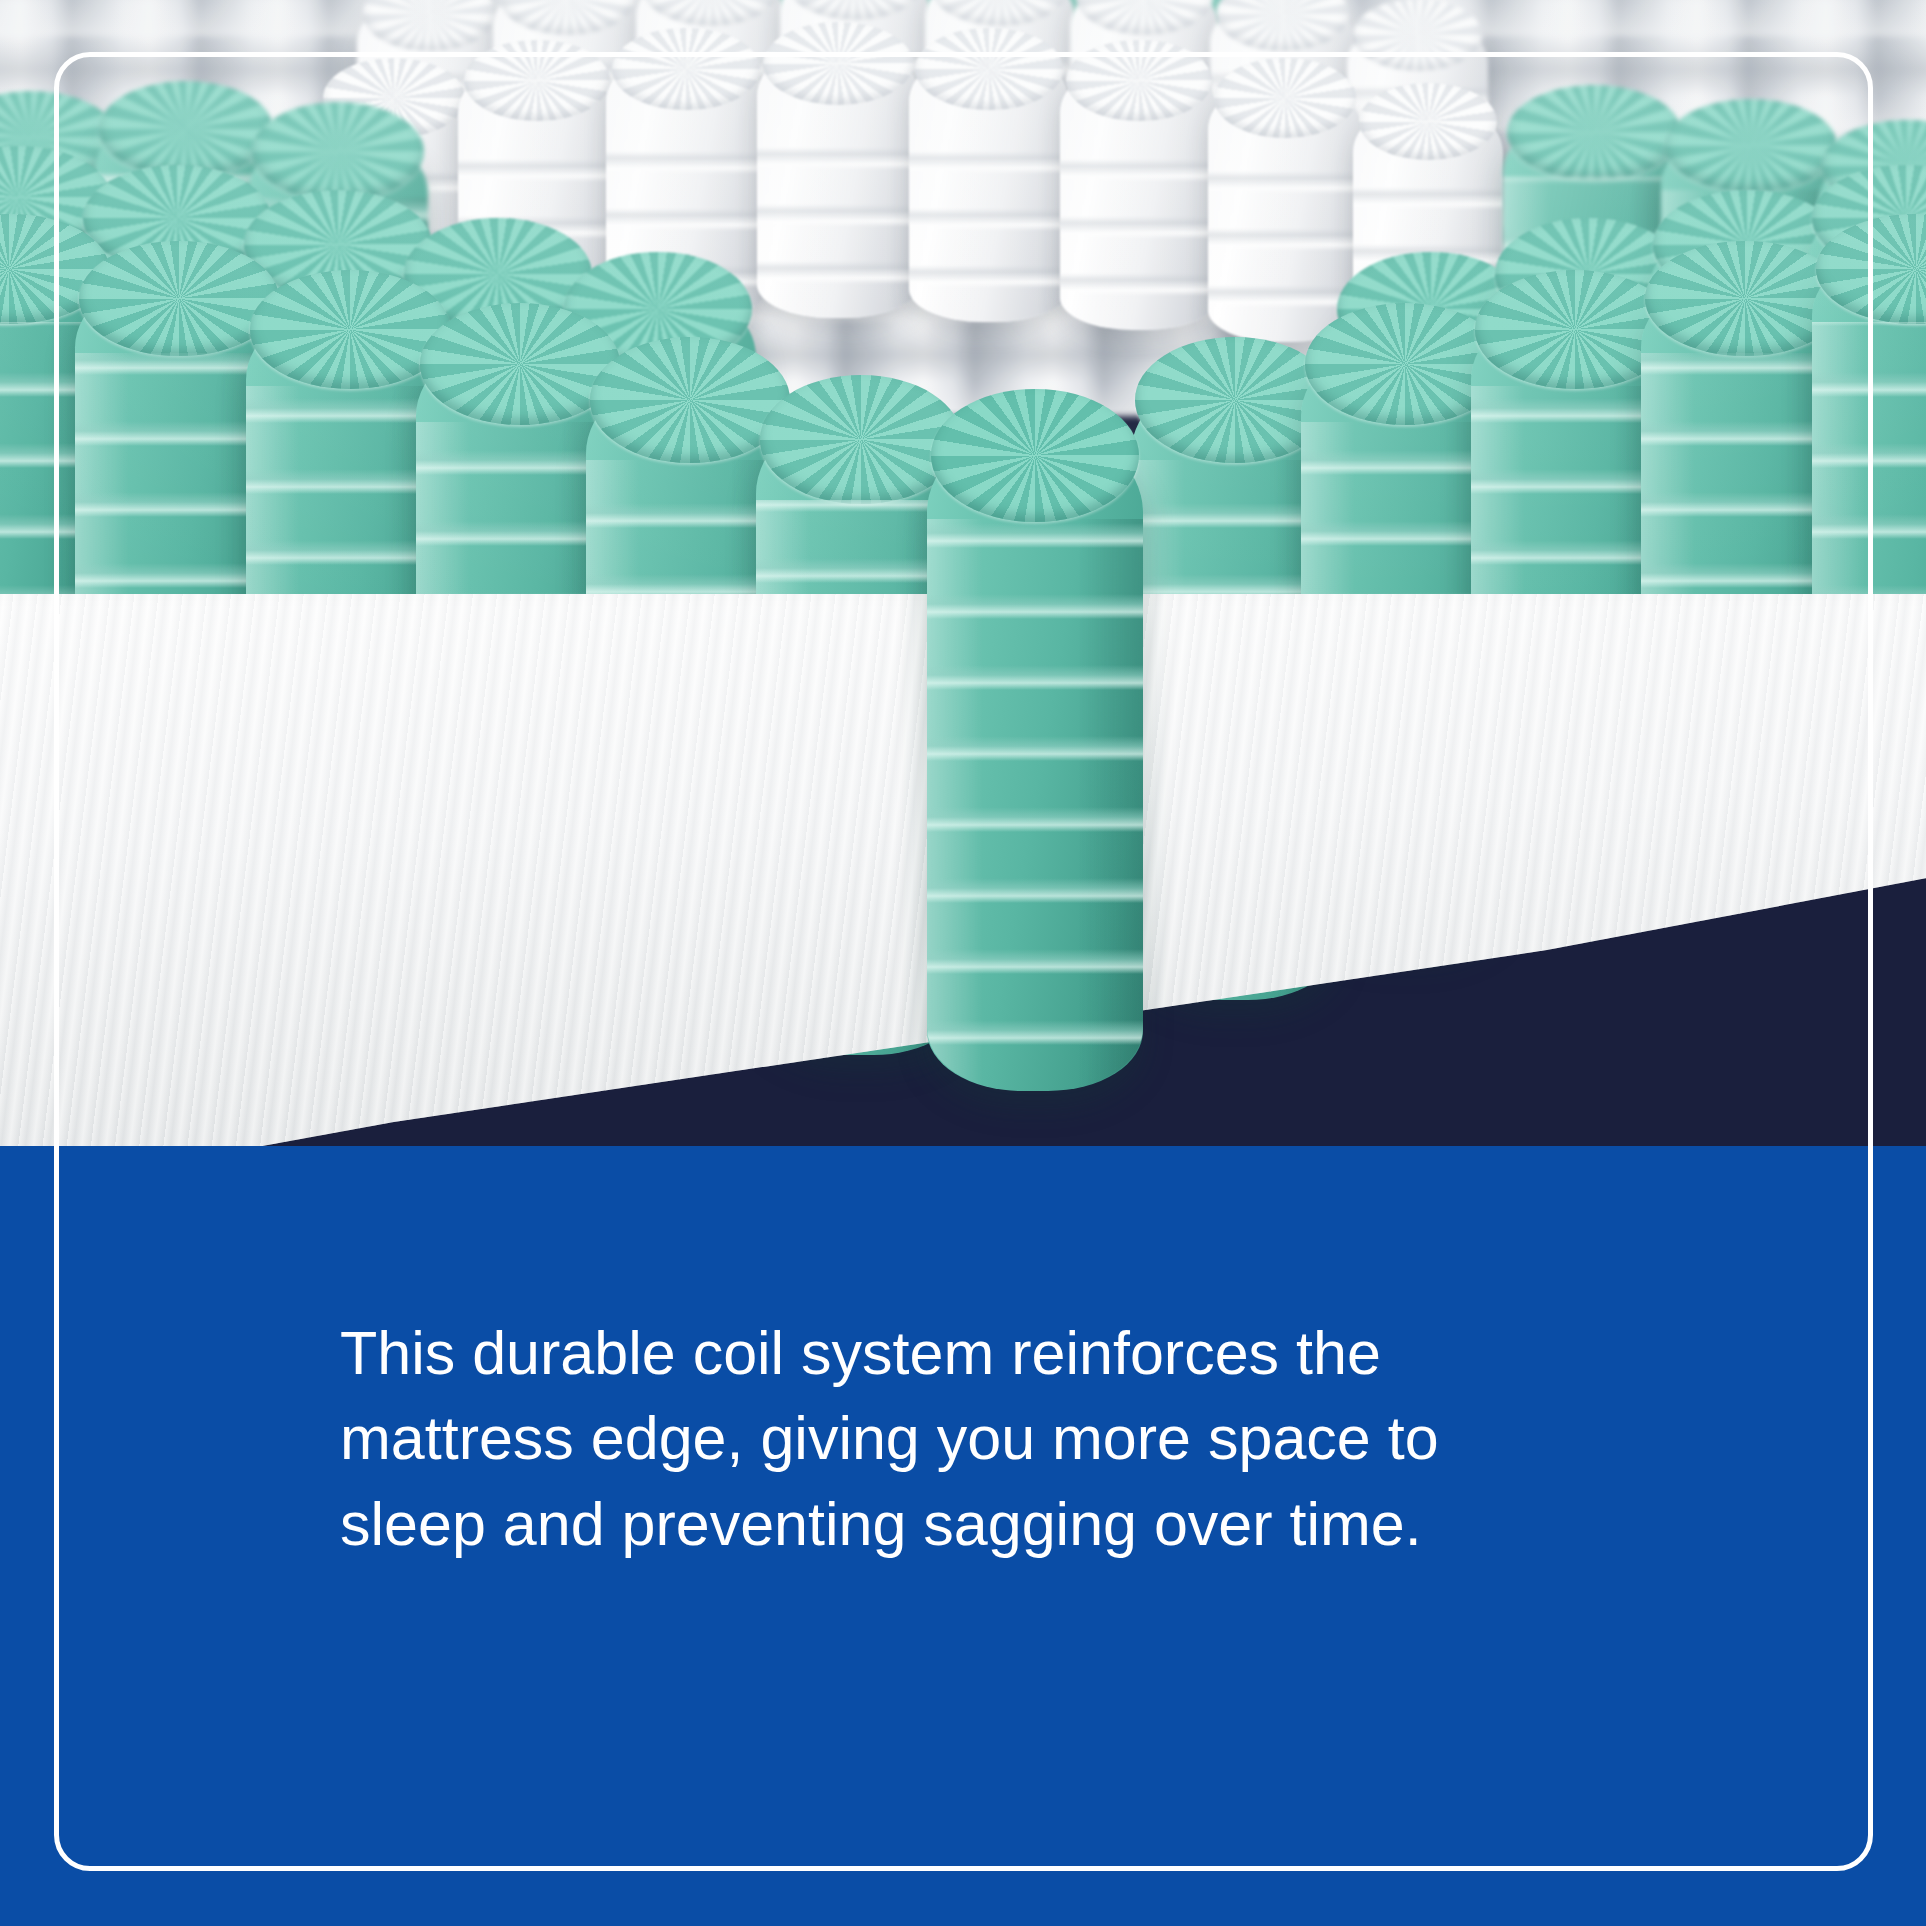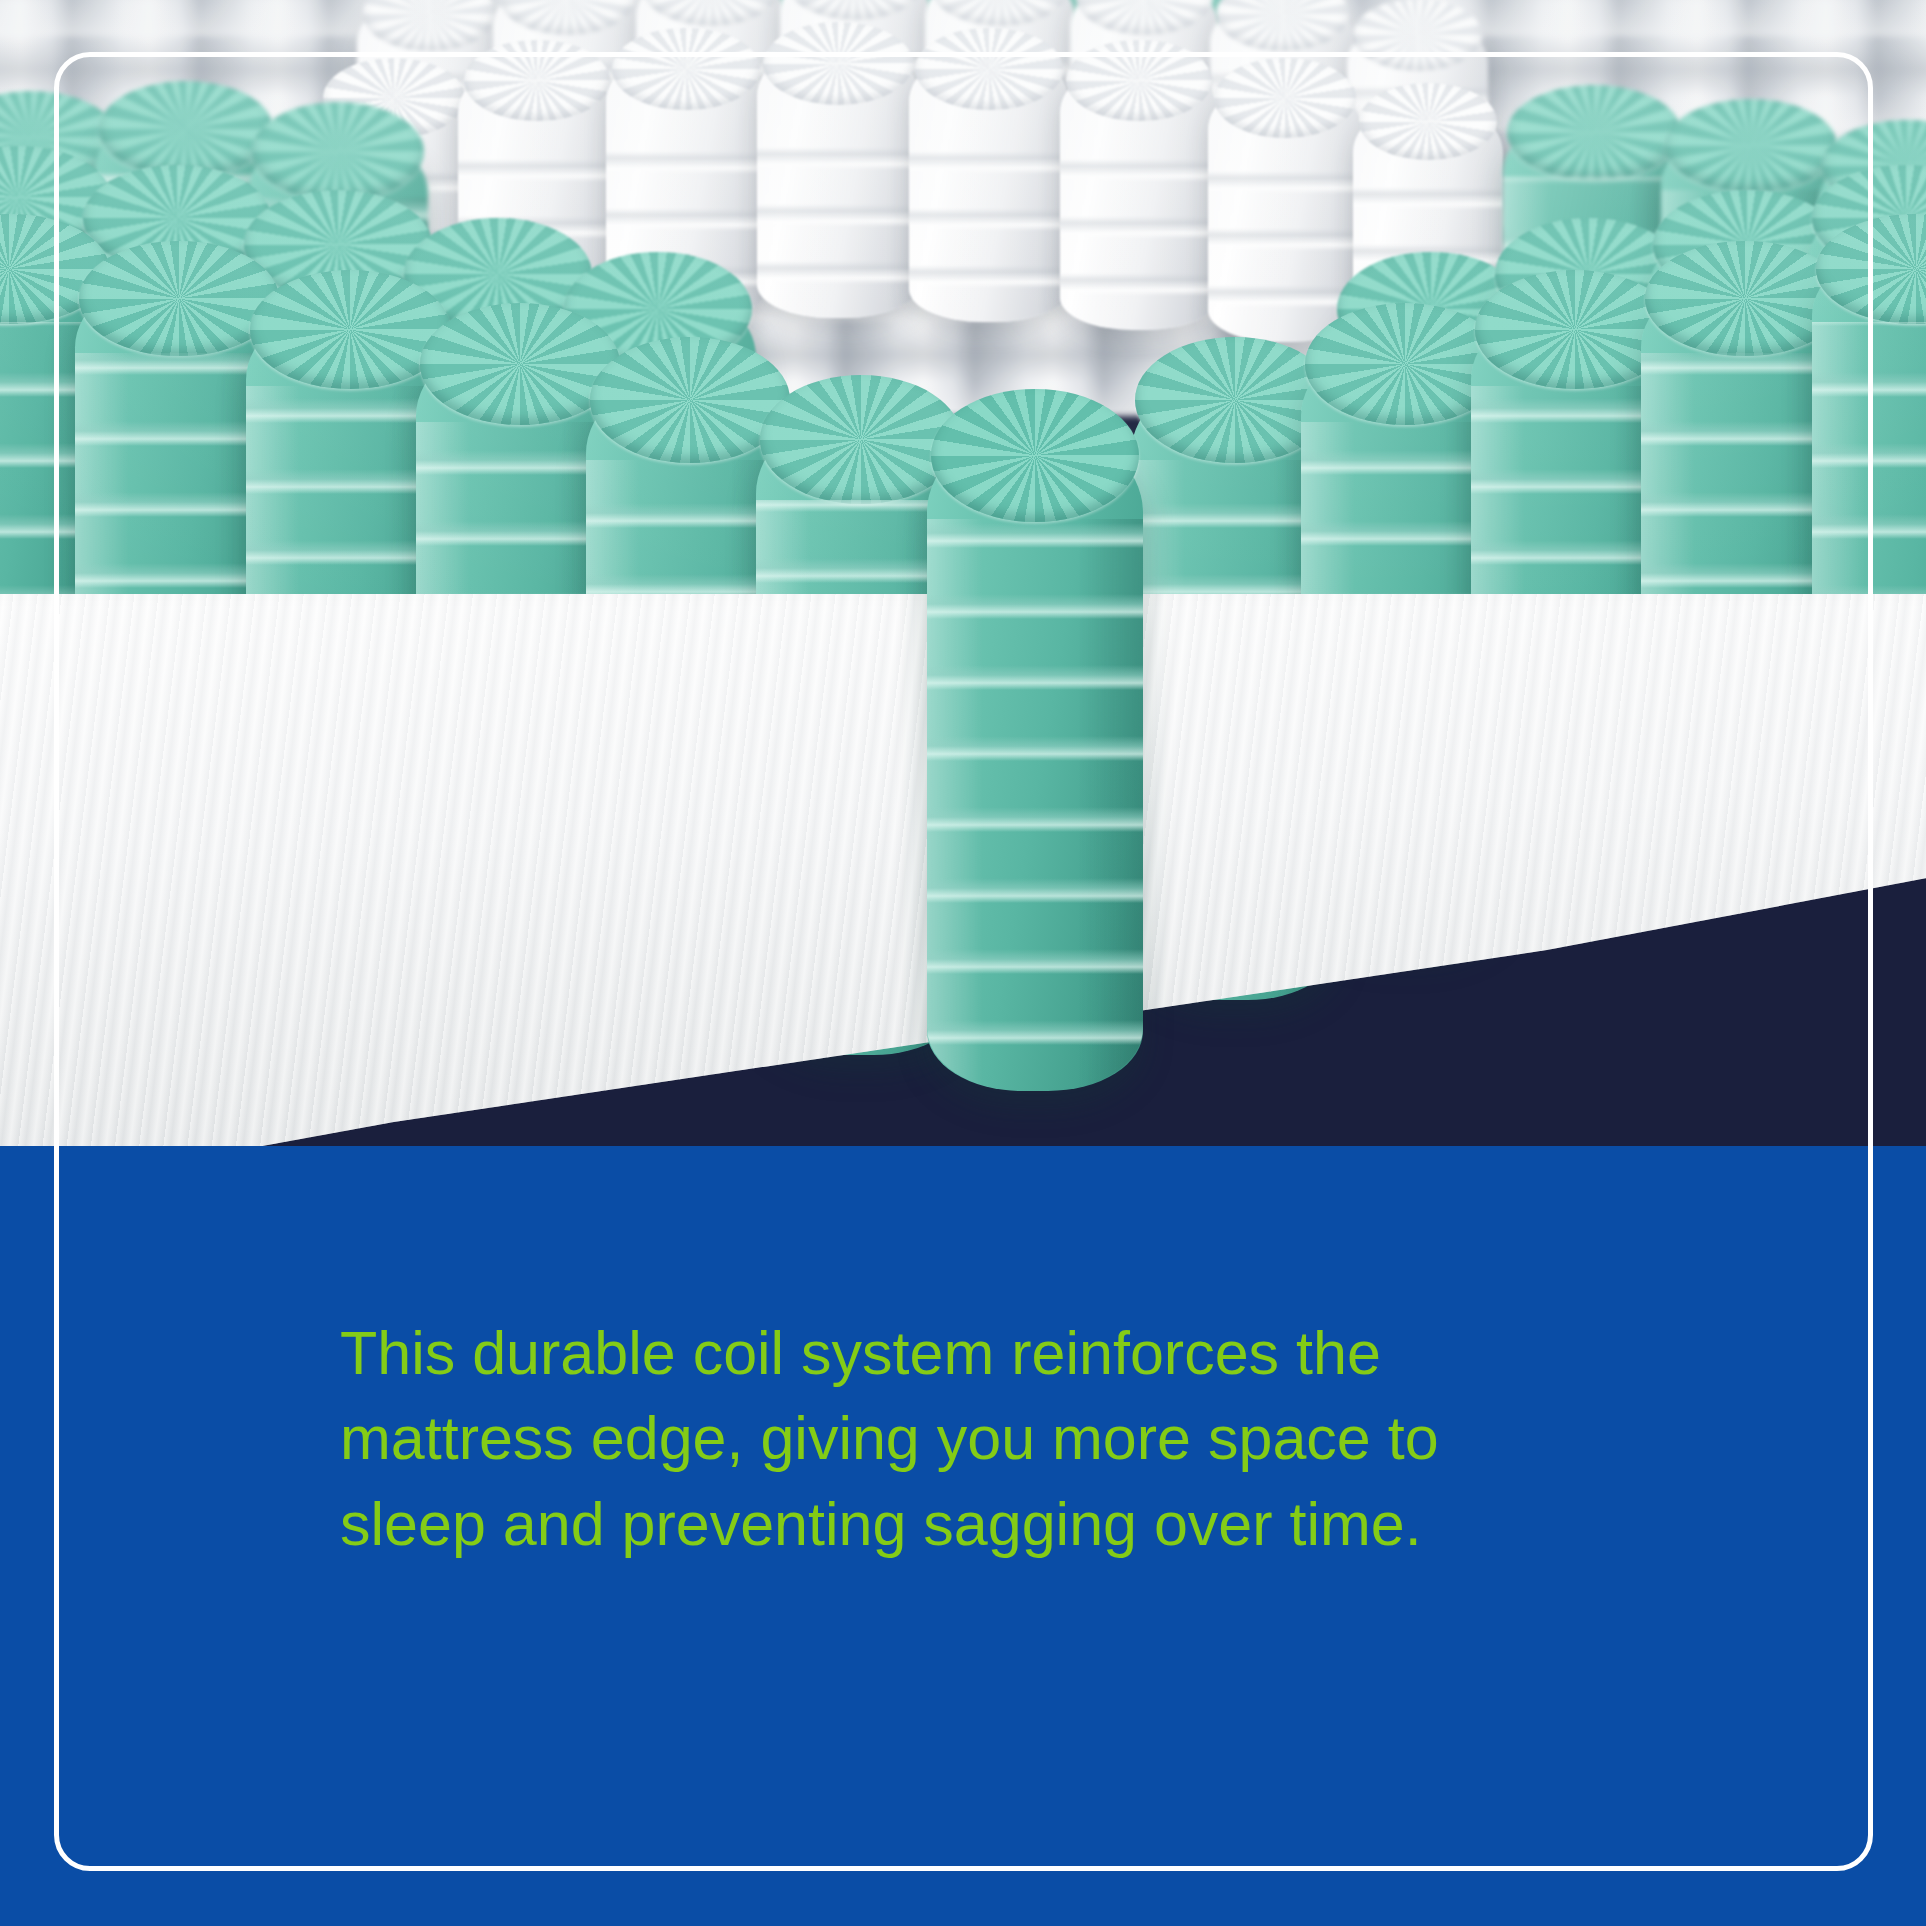--- a/index.html
+++ b/index.html
@@ -182,21 +182,21 @@
     white-space:nowrap;
   }
   .title .tm {
     font-size:51px;
     vertical-align:super;
     letter-spacing:0;
     font-weight:700;
   }
   .body {
     margin-top:44px;
-    color:#84cc16;
+    color:#ffffff;
     font-size:61px;
     font-weight:400;
     line-height:1.40;
     max-width:1109px;
   }
 
   
   .frame {
     position:absolute;
     left:54px; top:52px;

